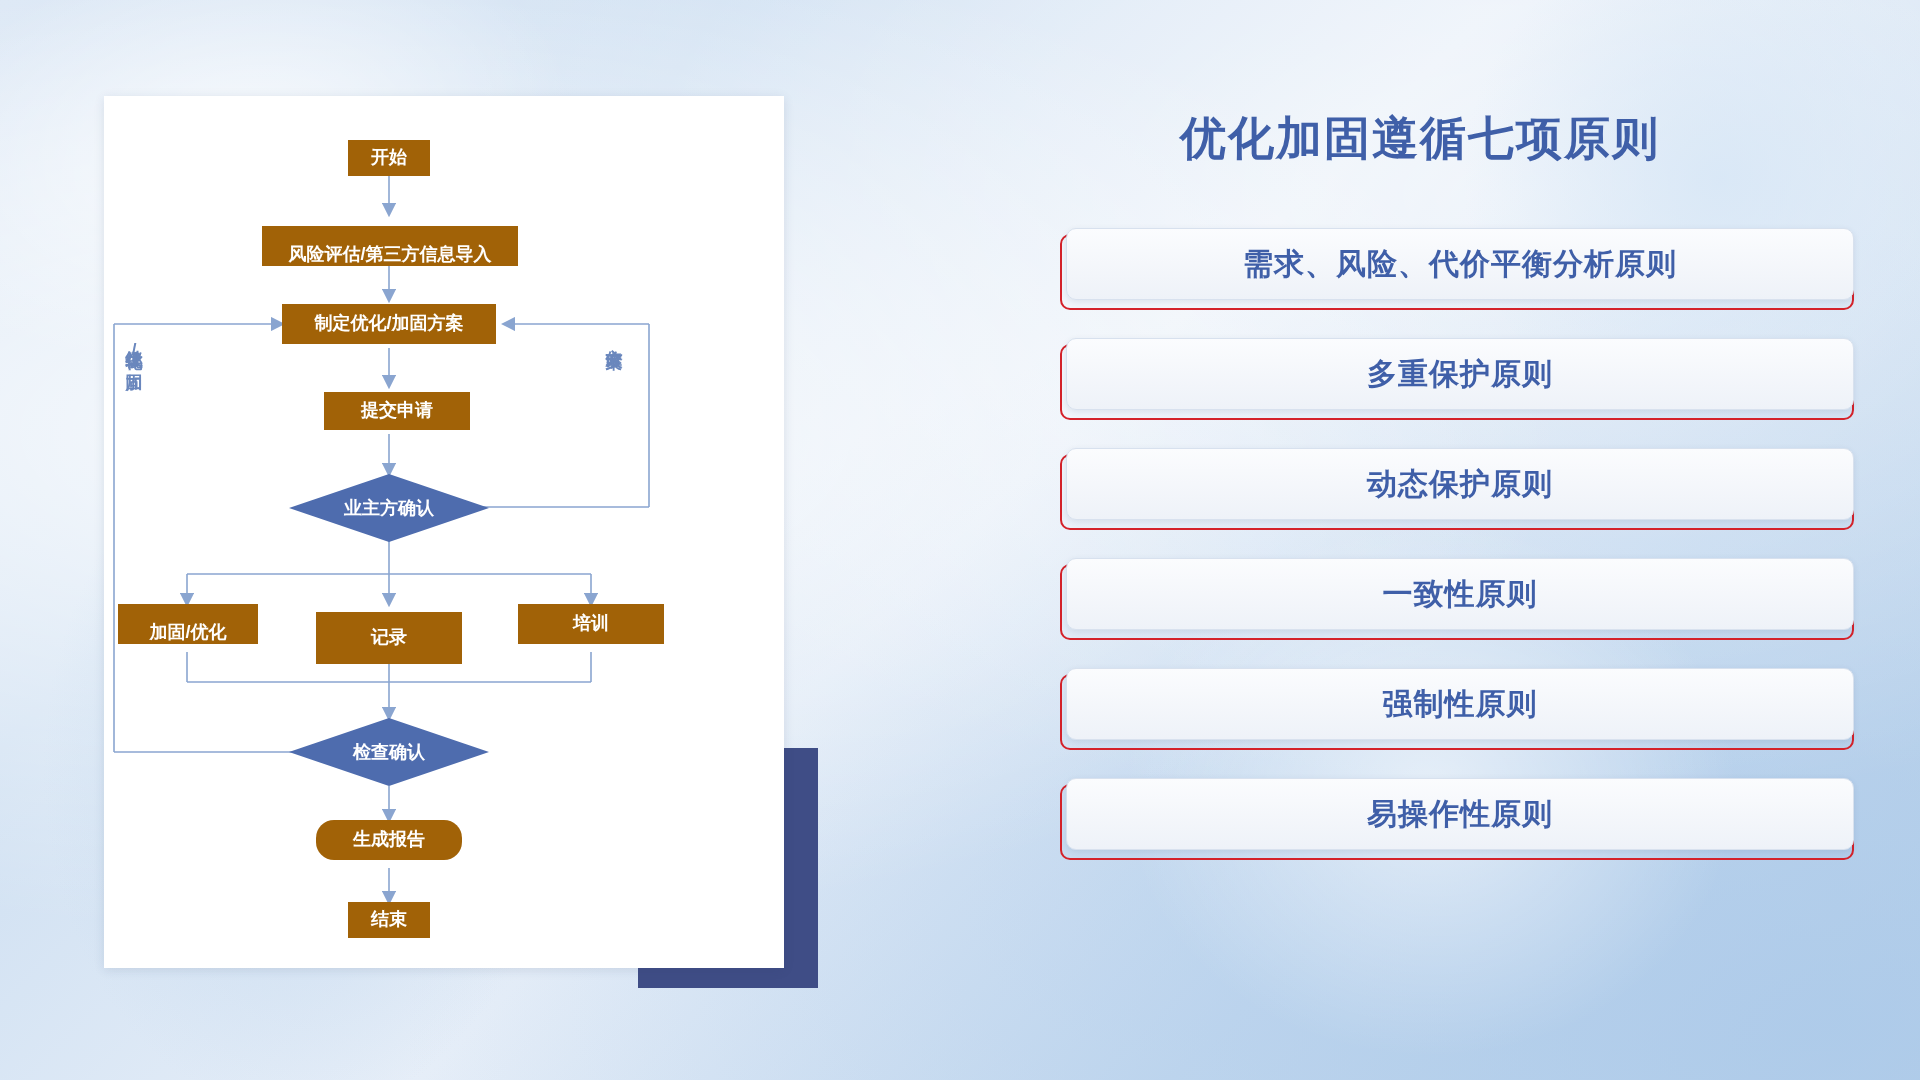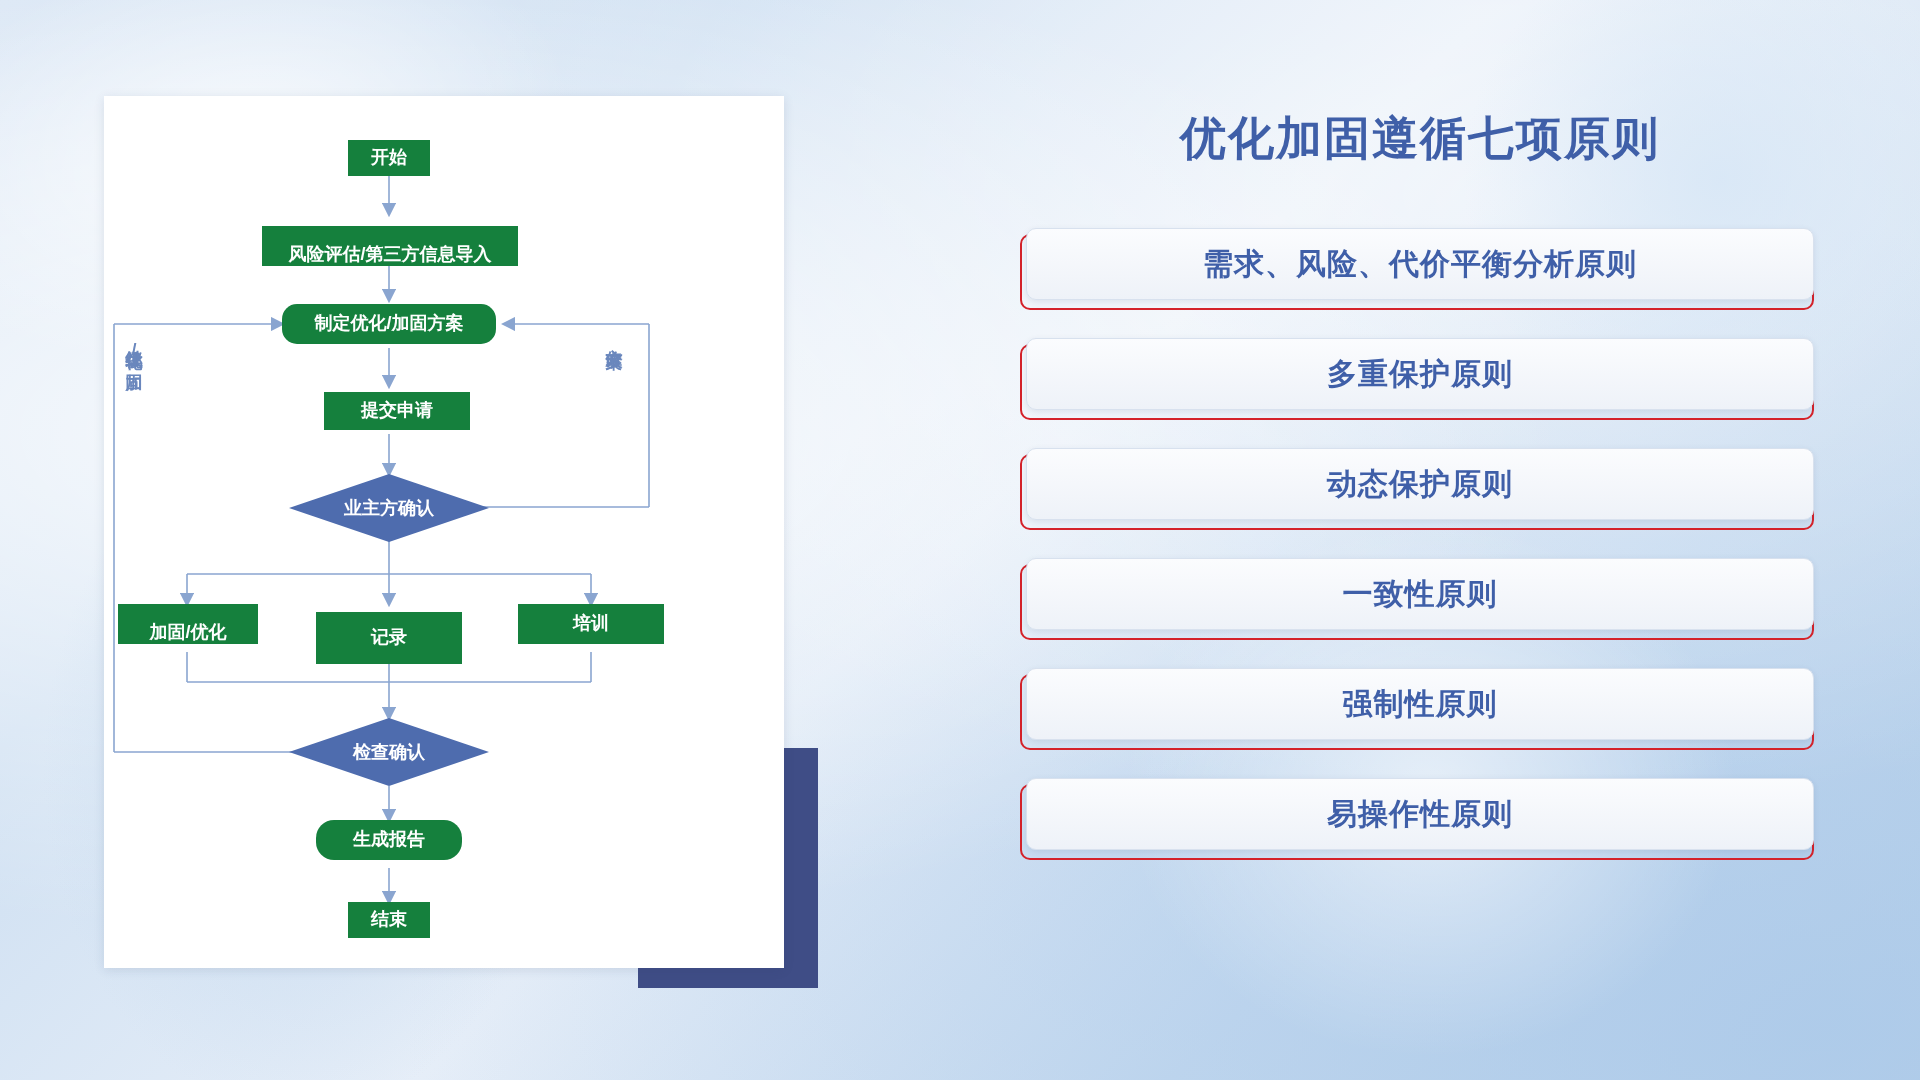--- a/index.html
+++ b/index.html
@@ -58,21 +58,21 @@
     left: 104px;
     top: 96px;
     width: 680px;
     height: 872px;
     background: #ffffff;
     box-shadow: 0 2px 10px rgba(40,60,100,0.12);
   }
 
   .node {
     position: absolute;
-    background: #15803d;
+    background: #a16207;
     color: #ffffff;
     font-size: 18px;
     font-weight: bold;
     display: flex;
     align-items: center;
     justify-content: center;
     text-align: center;
     line-height: 1.2;
     white-space: nowrap;
   }
@@ -128,20 +128,21 @@
   #principle-list {
     position: absolute;
     left: 1020px;
     top: 228px;
     width: 800px;
   }
   .principle-row {
     position: relative;
     height: 72px;
     margin-bottom: 38px;
+    margin-left: 40px;
   }
   .principle-accent {
     position: absolute;
     left: 0;
     top: 6px;
     width: 790px;
     height: 72px;
     border: 2px solid #d4222a;
     border-radius: 10px;
     background: transparent;
@@ -224,21 +225,21 @@
     </svg>
 
     <div class="node" style="left:244px; top:44px; width:82px; height:36px;">
       <span>开始</span>
     </div>
 
     <div class="node" style="left:158px; top:130px; width:256px; height:40px;align-items:flex-end;">
       <span>风险评估/第三方信息导入</span>
     </div>
 
-    <div class="node" style="left:178px; top:208px; width:214px; height:40px;border-radius:15px;">
+    <div class="node" style="left:178px; top:208px; width:214px; height:40px;">
       <span>制定优化/加固方案</span>
     </div>
 
     <div class="node" style="left:212px; top:296px; width:146px; height:38px;margin-left:8px;">
       <span>提交申请</span>
     </div>
 
     <div class="diamond-wrap" style="left:185px; top:378px; width:200px; height:68px;">
       <svg class="diamond" viewBox="0 0 200 68" preserveAspectRatio="none">
         <polygon points="100,0 200,34 100,68 0,34" fill="#4e6cae"></polygon>

